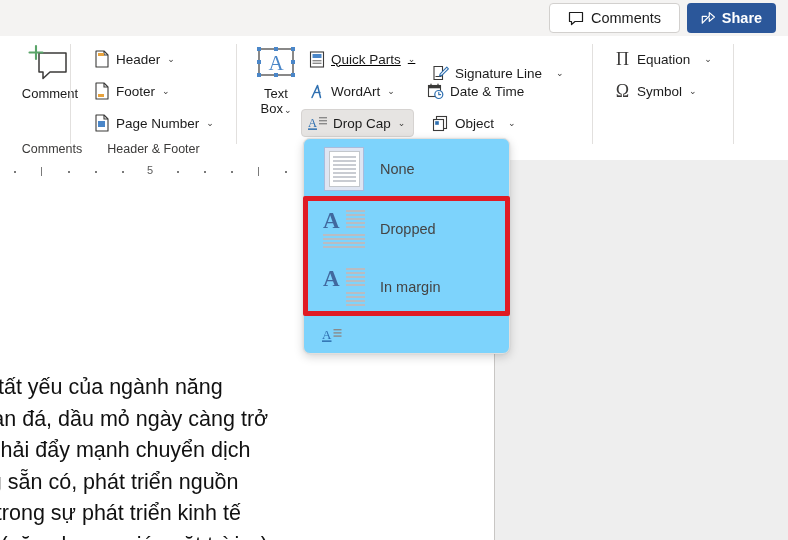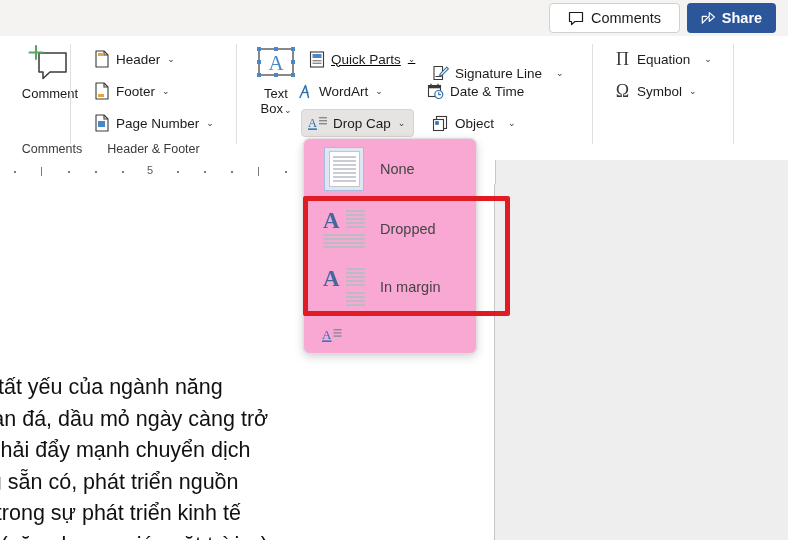--- a/index.html
+++ b/index.html
@@ -205,22 +205,22 @@
     line-height: 31.5px;
     color: #111111;
     white-space: nowrap;
   }
   .doc-line { height: 31.5px; }
 
   
   .menu {
     position: absolute;
     left: 303px; top: 138px;
-    width: 174px; height: 216px;
-    background: #f9a8d4;
+    width: 207px; height: 216px;
+    background: #7dd3fc;
     border: 1px solid #e1dfdd;
     border-radius: 7px;
     box-shadow: 0 3px 10px rgba(0,0,0,0.17), 0 0 2px rgba(0,0,0,0.08);
     overflow: hidden;
   }
   .menu-item {
     position: absolute;
     left: 0;
     width: 207px; height: 60px;
     display: flex;
@@ -444,21 +444,21 @@
             <rect x="1.5" y="1" width="13" height="15" fill="#ffffff" stroke="#3b3a39" stroke-width="1.1"></rect>
             <rect x="3.5" y="3" width="9" height="4" fill="#4a86c8"></rect>
             <rect x="3.5" y="9" width="9" height="1.4" fill="#8a8a8a"></rect>
             <rect x="3.5" y="11.6" width="9" height="1.4" fill="#8a8a8a"></rect>
           </svg>
         </span>
         <span class="sb-label">Quick Parts</span>
         <span class="chev">⌄</span>
       </div>
 
-      <div class="smbtn" style="left:55px;top:42px;">
+      <div class="smbtn" style="left:67px;top:42px;">
         <span class="icon">
           <svg width="16" height="17" viewBox="0 0 16 17">
             <path d="M3 14.5L8.5 2.5l3 12" fill="none" stroke="#2e6fb0" stroke-width="1.5" stroke-linecap="round" stroke-linejoin="round"></path>
             <path d="M5.5 9.5h6" fill="none" stroke="#2e6fb0" stroke-width="1.3"></path>
           </svg>
         </span>
         <span class="sb-label">WordArt</span>
         <span class="chev">⌄</span>
       </div>
 

